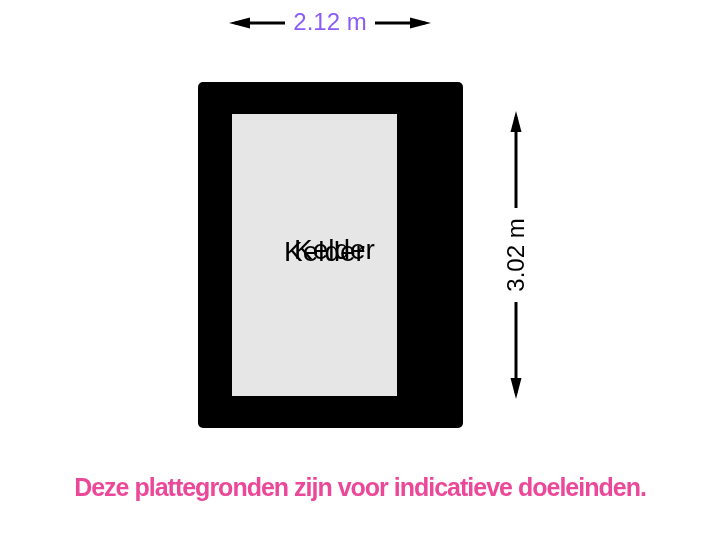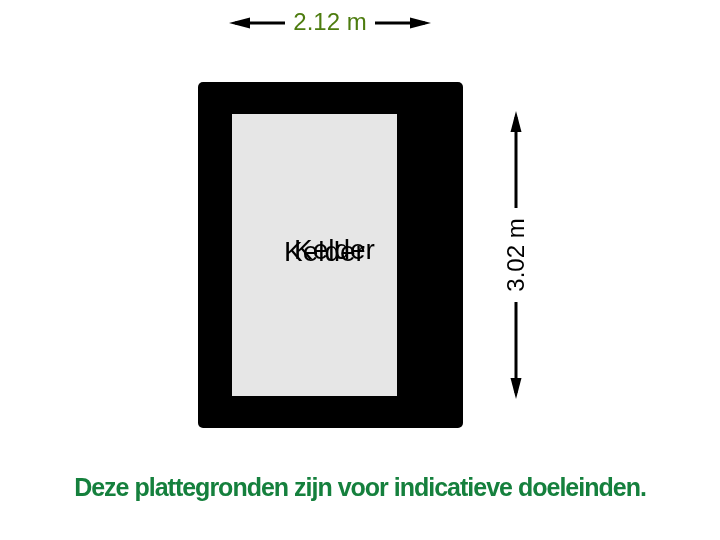--- a/index.html
+++ b/index.html
@@ -46,21 +46,21 @@
   }
   .dim-h svg { position: absolute; inset: 0; }
   .dim-label-h {
     position: absolute;
     left: 60px; top: 5px;
     width: 90px; height: 28px;
     background: #ffffff;
     border-radius: 9px;
     display: flex; align-items: center; justify-content: center;
     font-size: 24px;
-    color: #4d7c0f;
+    color: #8b5cf6;
     white-space: nowrap;
   }
 
   
   .dim-v {
     position: absolute;
     left: 495px; top: 105px;
     width: 42px; height: 300px;
   }
   .dim-v svg { position: absolute; inset: 0; }
@@ -82,21 +82,21 @@
   
   .disclaimer {
     position: absolute;
     left: 0; top: 473px;
     width: 720px;
     text-align: center;
     font-size: 25px;
     line-height: 29px;
     font-weight: 700;
     letter-spacing: -1px;
-    color: #15803d;
+    color: #ec4899;
   }
 </style>
 </head>
 <body>
 
 <div class="canvas">
 
   <div class="dim-h">
     <svg viewBox="0 0 210 40" width="210" height="40">
       <line x1="10" y1="20" x2="200" y2="20" stroke="#000000" stroke-width="3"></line>

